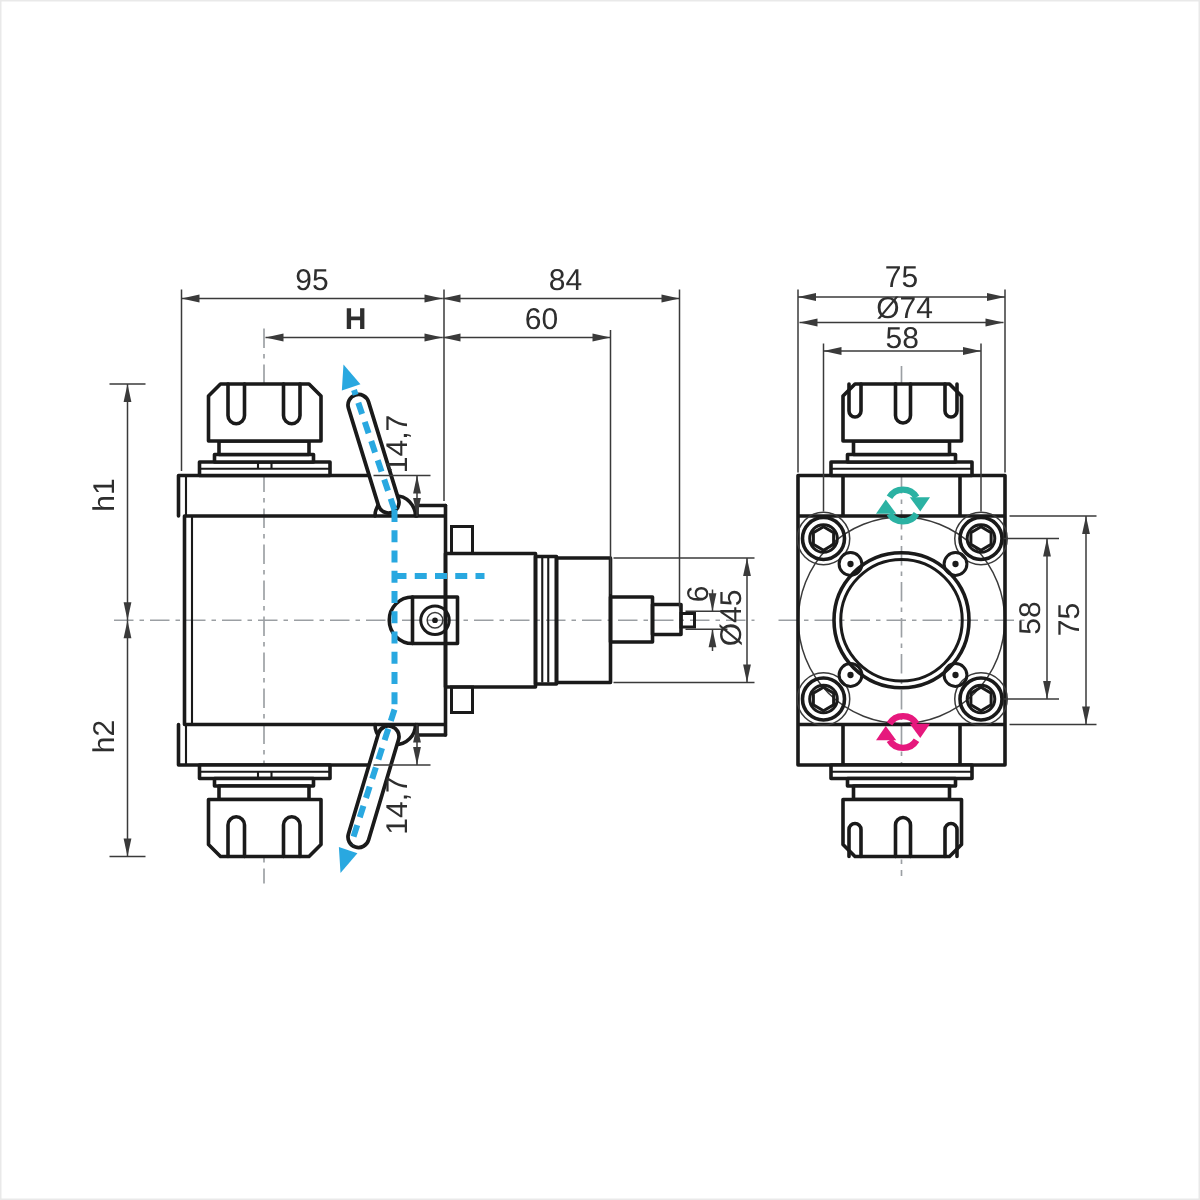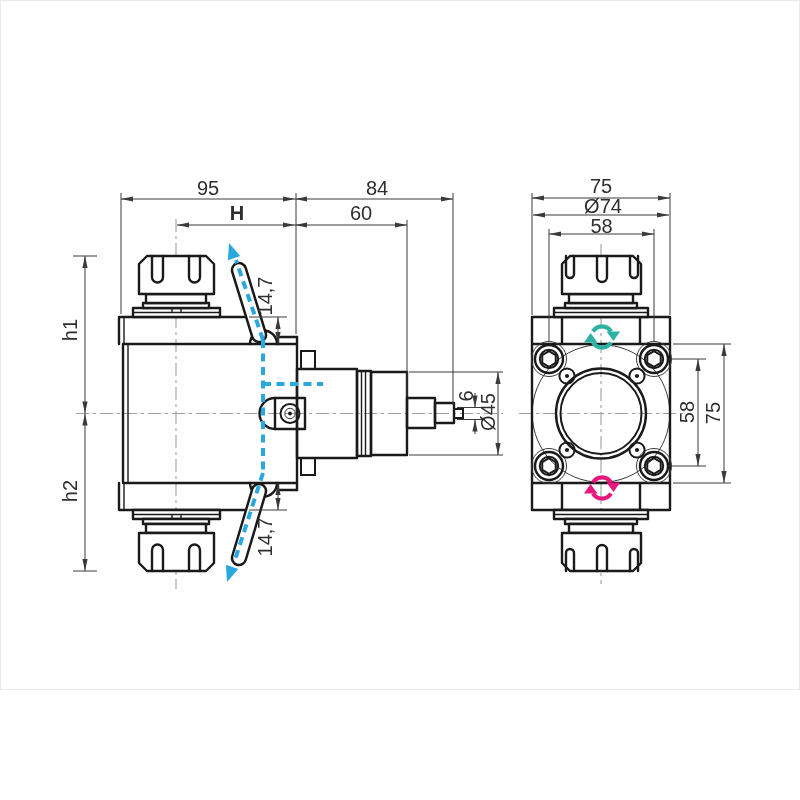--- a/index.html
+++ b/index.html
@@ -1,16 +1,16 @@
 <!DOCTYPE html>
 <html><head>
 <meta charset="utf-8">
 <style>
   html,body{margin:0;padding:0;background:#fff;}
-  .page{width:800px;height:690px;background:#ffffff;border:1px solid #e9e9e9;box-sizing:border-box;position:relative;}
+  .page{width:800px;height:800px;background:#ffffff;border:1px solid #e9e9e9;box-sizing:border-box;position:relative;}
   svg{display:block;}
   svg text{font-family:"Liberation Sans","DejaVu Sans",sans-serif;font-size:20px;fill:#2e2e2e;}
   text.boldlbl{font-weight:bold;}
   .b{stroke:#1a1a1a;stroke-width:2.4;fill:none;stroke-linejoin:round;stroke-linecap:round;}
   .b2{stroke:#1a1a1a;stroke-width:2;fill:none;}
   .m{stroke:#1a1a1a;stroke-width:1.4;fill:none;}
   .wfill{fill:#ffffff;}
   .thin{stroke:#3a3a3a;stroke-width:1;fill:none;}
   .dimline{stroke:#3a3a3a;stroke-width:1;fill:none;}
   .cl{stroke:#9b9fa3;stroke-width:1.1;fill:none;stroke-dasharray:13 4 3 4;}

